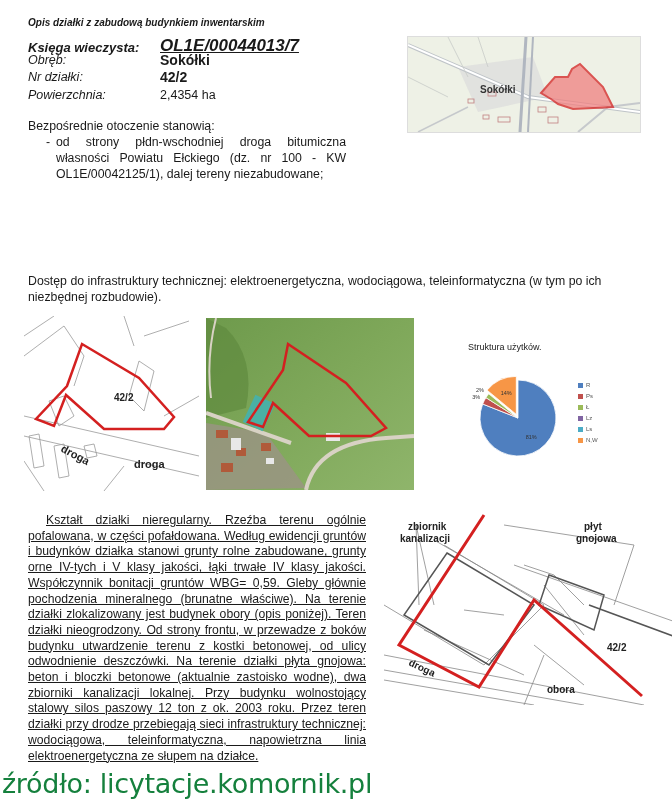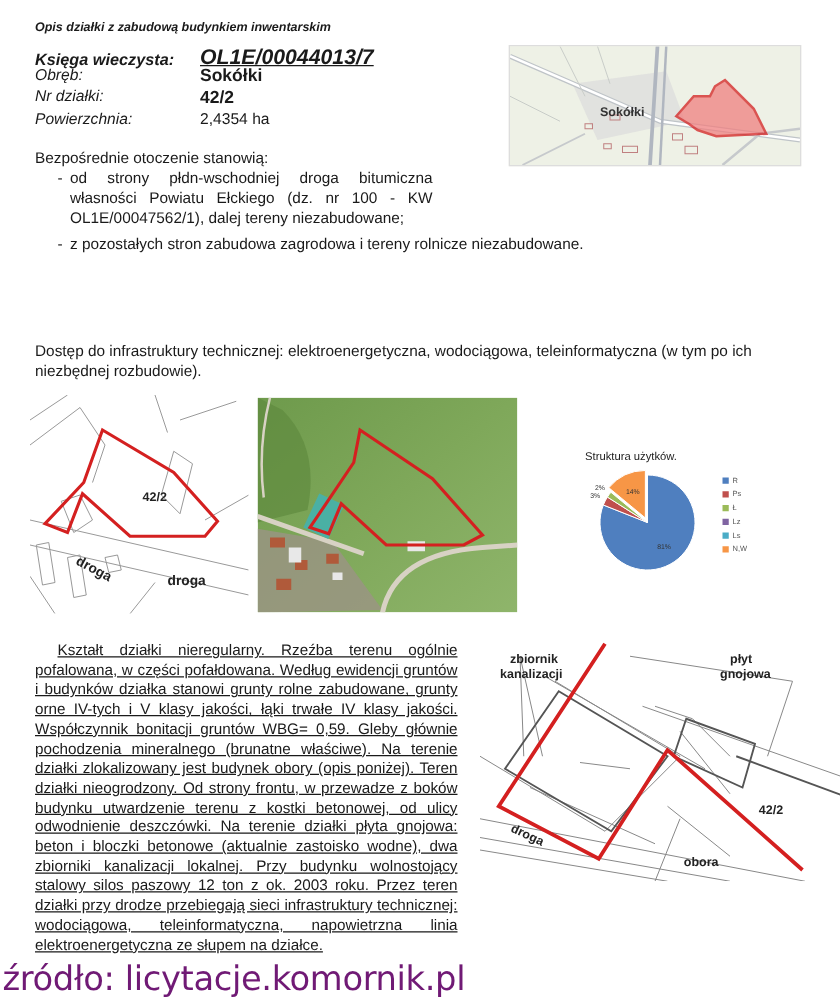--- a/index.html
+++ b/index.html
@@ -13,25 +13,25 @@
   .row-lbl{left:28px;}
   .row-val{left:160px;}
   .para{font-size:12.3px;line-height:16px;}
   .env-head{left:28px;top:118px;}
   .env-list{left:46px;top:134px;width:300px;margin:0;padding:0;list-style:none;}
   .env-list li{position:relative;padding-left:10px;margin-bottom:5px;text-align:justify;}
   .env-list li:before{content:"-";position:absolute;left:0;top:0;}
   .env-list li.wide{width:460px;text-align:left;}
   .infra{left:28px;top:273px;width:630px;}
   .desc{left:28px;top:513px;width:338px;text-align:justify;text-indent:18px;font-size:12.2px;line-height:15.7px;text-decoration:underline;}
-  .watermark{left:2px;top:768px;font-size:27px;color:#701a75;background:rgba(255,255,255,0.25);font-family:"DejaVu Sans",sans-serif;letter-spacing:-0.3px;text-align:right;}
+  .watermark{left:2px;top:768px;font-size:27px;color:#15803d;background:rgba(255,255,255,0.25);font-family:"DejaVu Sans",sans-serif;letter-spacing:-0.3px;text-align:right;}
   .map-box{border:1px solid #ddd;overflow:hidden;}
   .legend{left:578px;top:380px;font-size:6px;color:#555;line-height:11px;}
   .legend .sw{display:inline-block;width:5px;height:5px;margin-right:3px;vertical-align:middle;}
-  .chart-title{left:468px;top:360px;font-size:9px;color:#222;}
+  .chart-title{left:468px;top:342px;font-size:9px;color:#222;}
 </style>
 </head>
 <body>
 
 <div class="abs title">Opis działki z zabudową budynkiem inwentarskim</div>
 <div class="abs kw-lbl">Księga wieczysta:</div>
 <div class="abs kw-val">OL1E/00044013/7</div>
 <div class="abs lbl row-lbl" style="top:53px">Obręb:</div>
 <div class="abs val row-val" style="top:52px;font-weight:bold;font-size:14px">Sokółki</div>
 <div class="abs lbl row-lbl" style="top:70px">Nr działki:</div>
@@ -59,22 +59,21 @@
       <rect x="130" y="70" width="8" height="5"></rect>
         <rect x="140" y="80" width="10" height="6"></rect>
     </g>
     <polygon points="133,56 147,40 160,40 164,32 172,27 195,50 205,70 165,72 150,67 143,62" fill="#f08080" opacity="0.75" stroke="#d42020" stroke-width="2"></polygon>
     <text x="72" y="56" font-size="10" font-weight="bold" fill="#333" font-family="Liberation Sans, sans-serif">Sokółki</text>
   </svg>
 </div>
 
 <div class="abs para env-head">Bezpośrednie otoczenie stanowią:</div>
 <ul class="abs para env-list">
-  <li>od strony płdn-wschodniej droga bitumiczna własności Powiatu Ełckiego (dz. nr 100 - KW OL1E/00047562/1), dalej tereny niezabudowane;</li>
-  <li class="wide">z pozostałych stron zabudowa zagrodowa i tereny rolnicze niezabudowane.</li>
+  <li>od strony płdn-wschodniej droga bitumiczna własności Powiatu Ełckiego (dz. nr 100 - KW OL1E/00042125/1), dalej tereny niezabudowane;</li>
 </ul>
 
 <div class="abs para infra">Dostęp do infrastruktury technicznej: elektroenergetyczna, wodociągowa, teleinformatyczna (w tym po ich niezbędnej rozbudowie).</div>
 
 <div class="abs" style="left:24px;top:316px;width:175px;height:175px;background:#fff;overflow:hidden">
   <svg width="175" height="175" viewBox="0 0 175 175">
     <g stroke="#999" stroke-width="0.8" fill="none">
       <path d="M0,20 L30,0 M0,40 L40,10 L60,40 L50,70 M100,0 L110,30 M120,20 L165,5"></path>
       <path d="M0,100 L175,140 M0,120 L175,160"></path>
       <path d="M115,45 L130,55 L120,95 L105,80 Z"></path>

